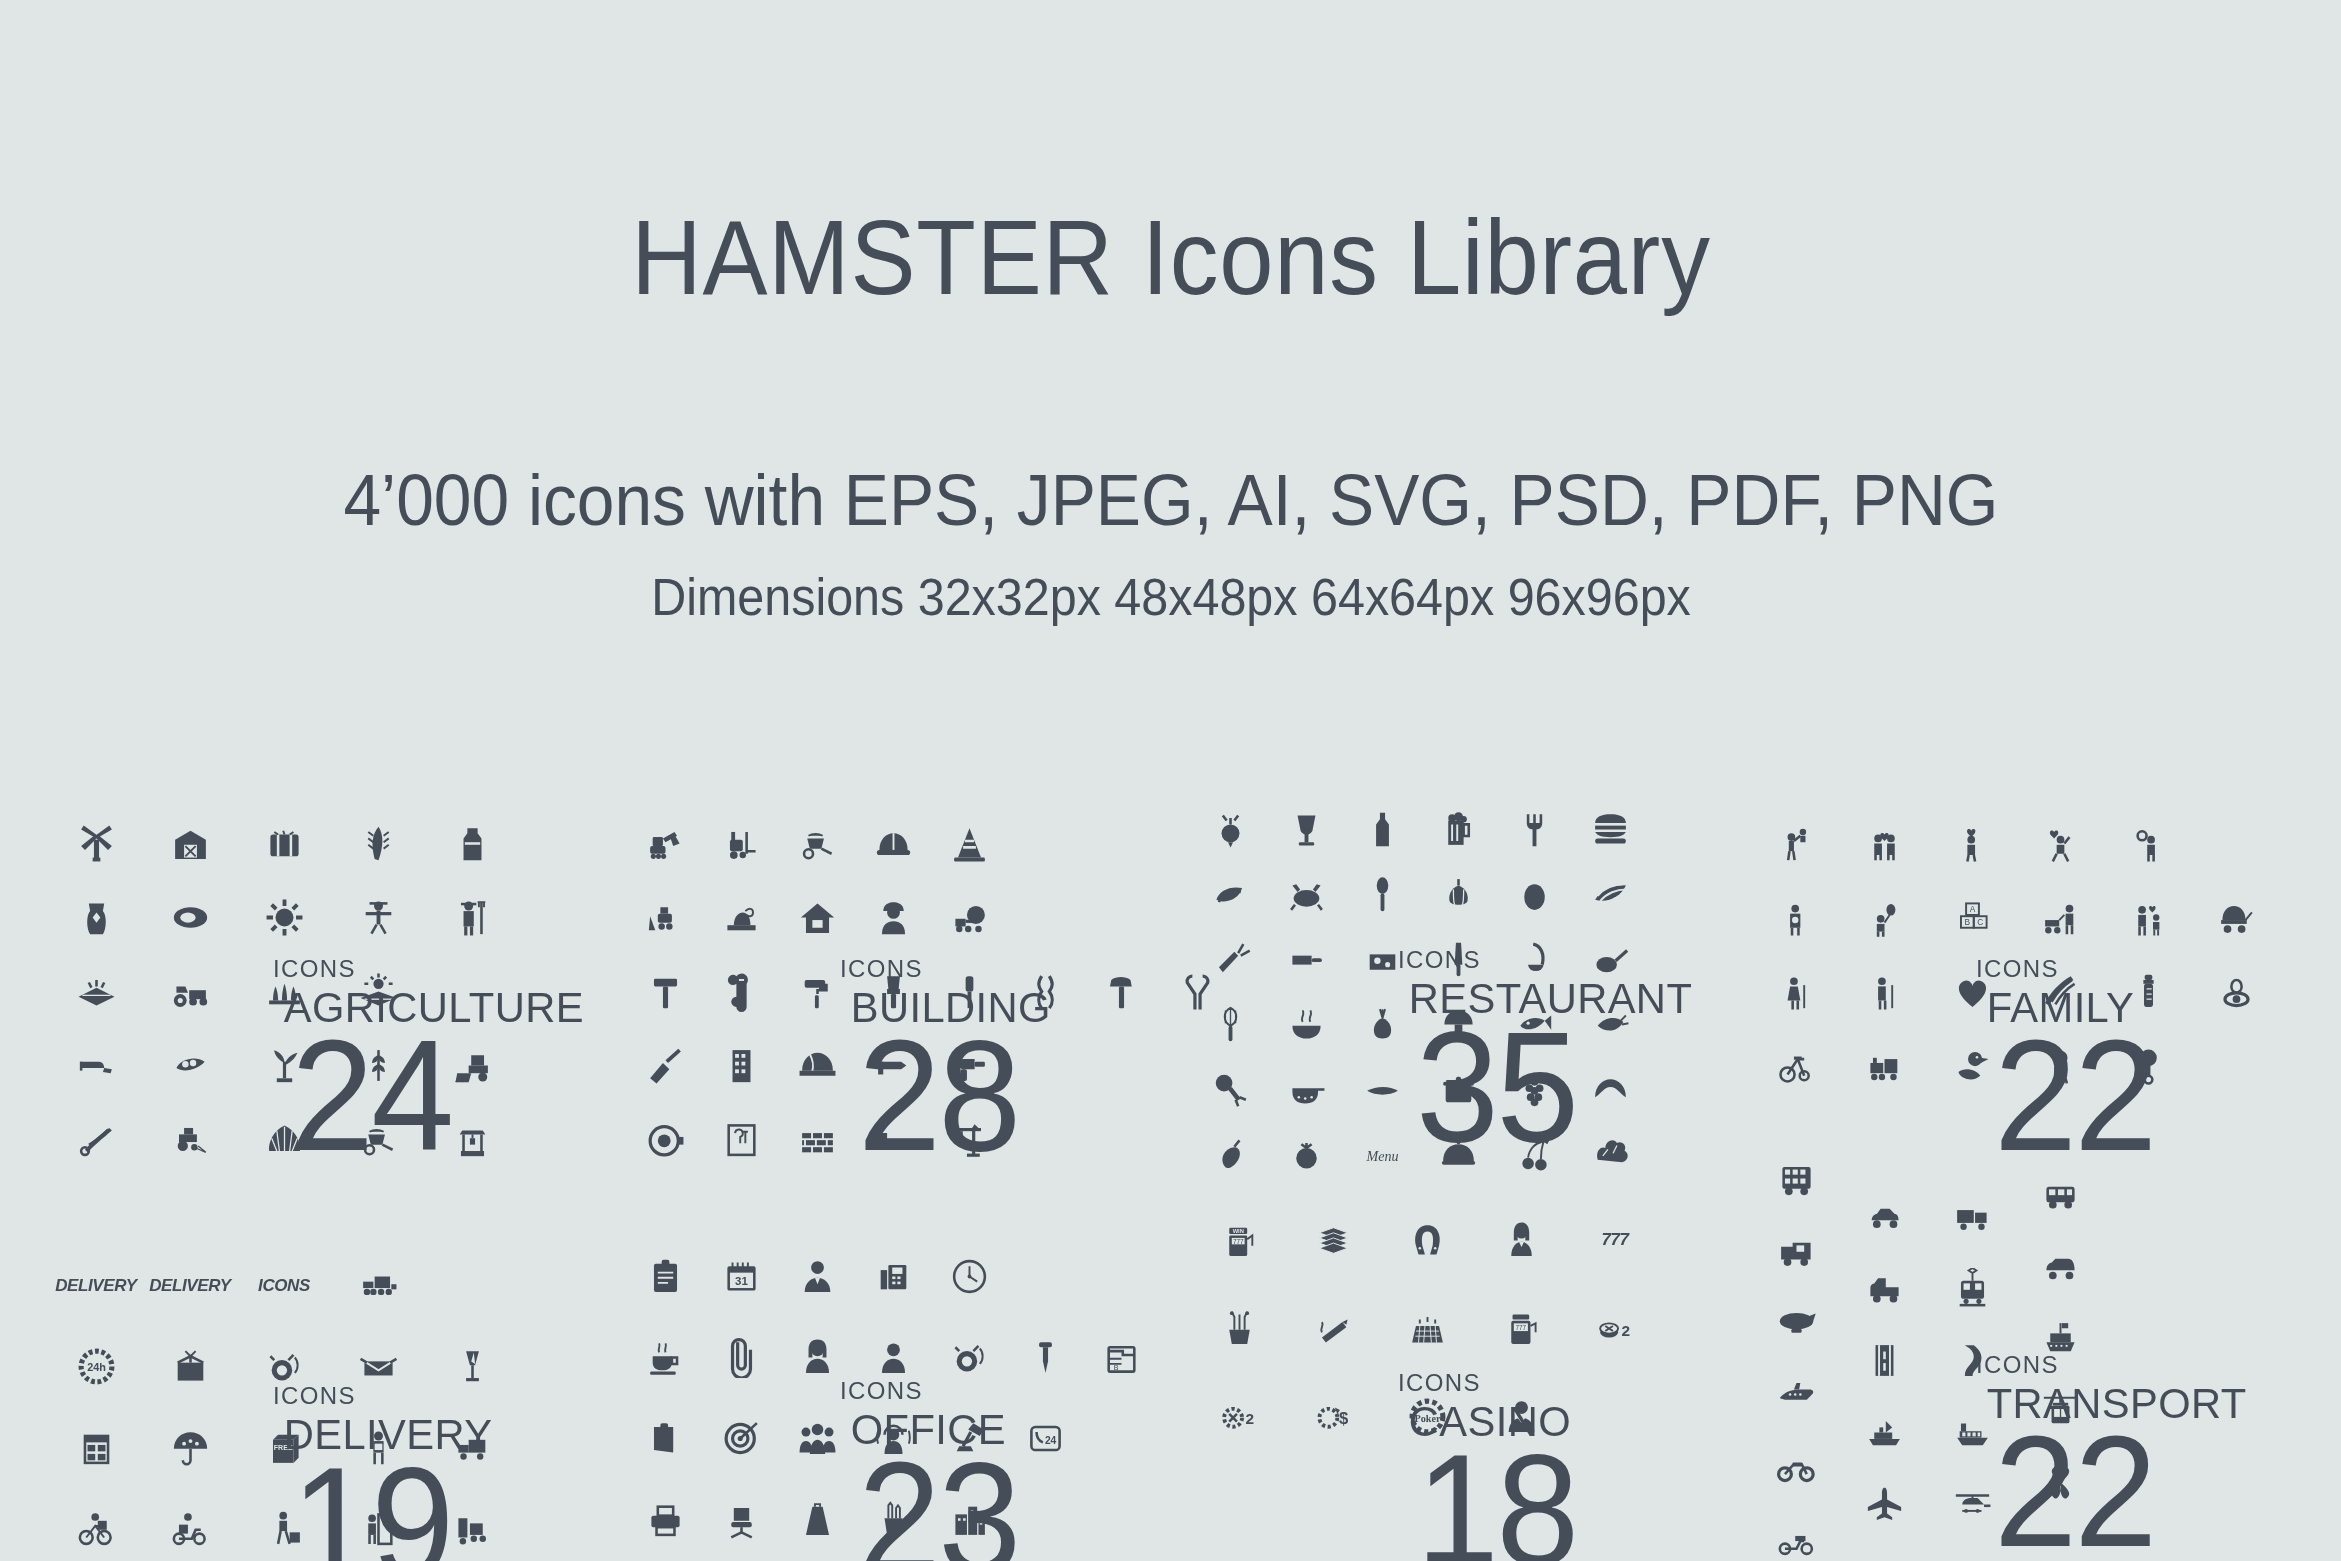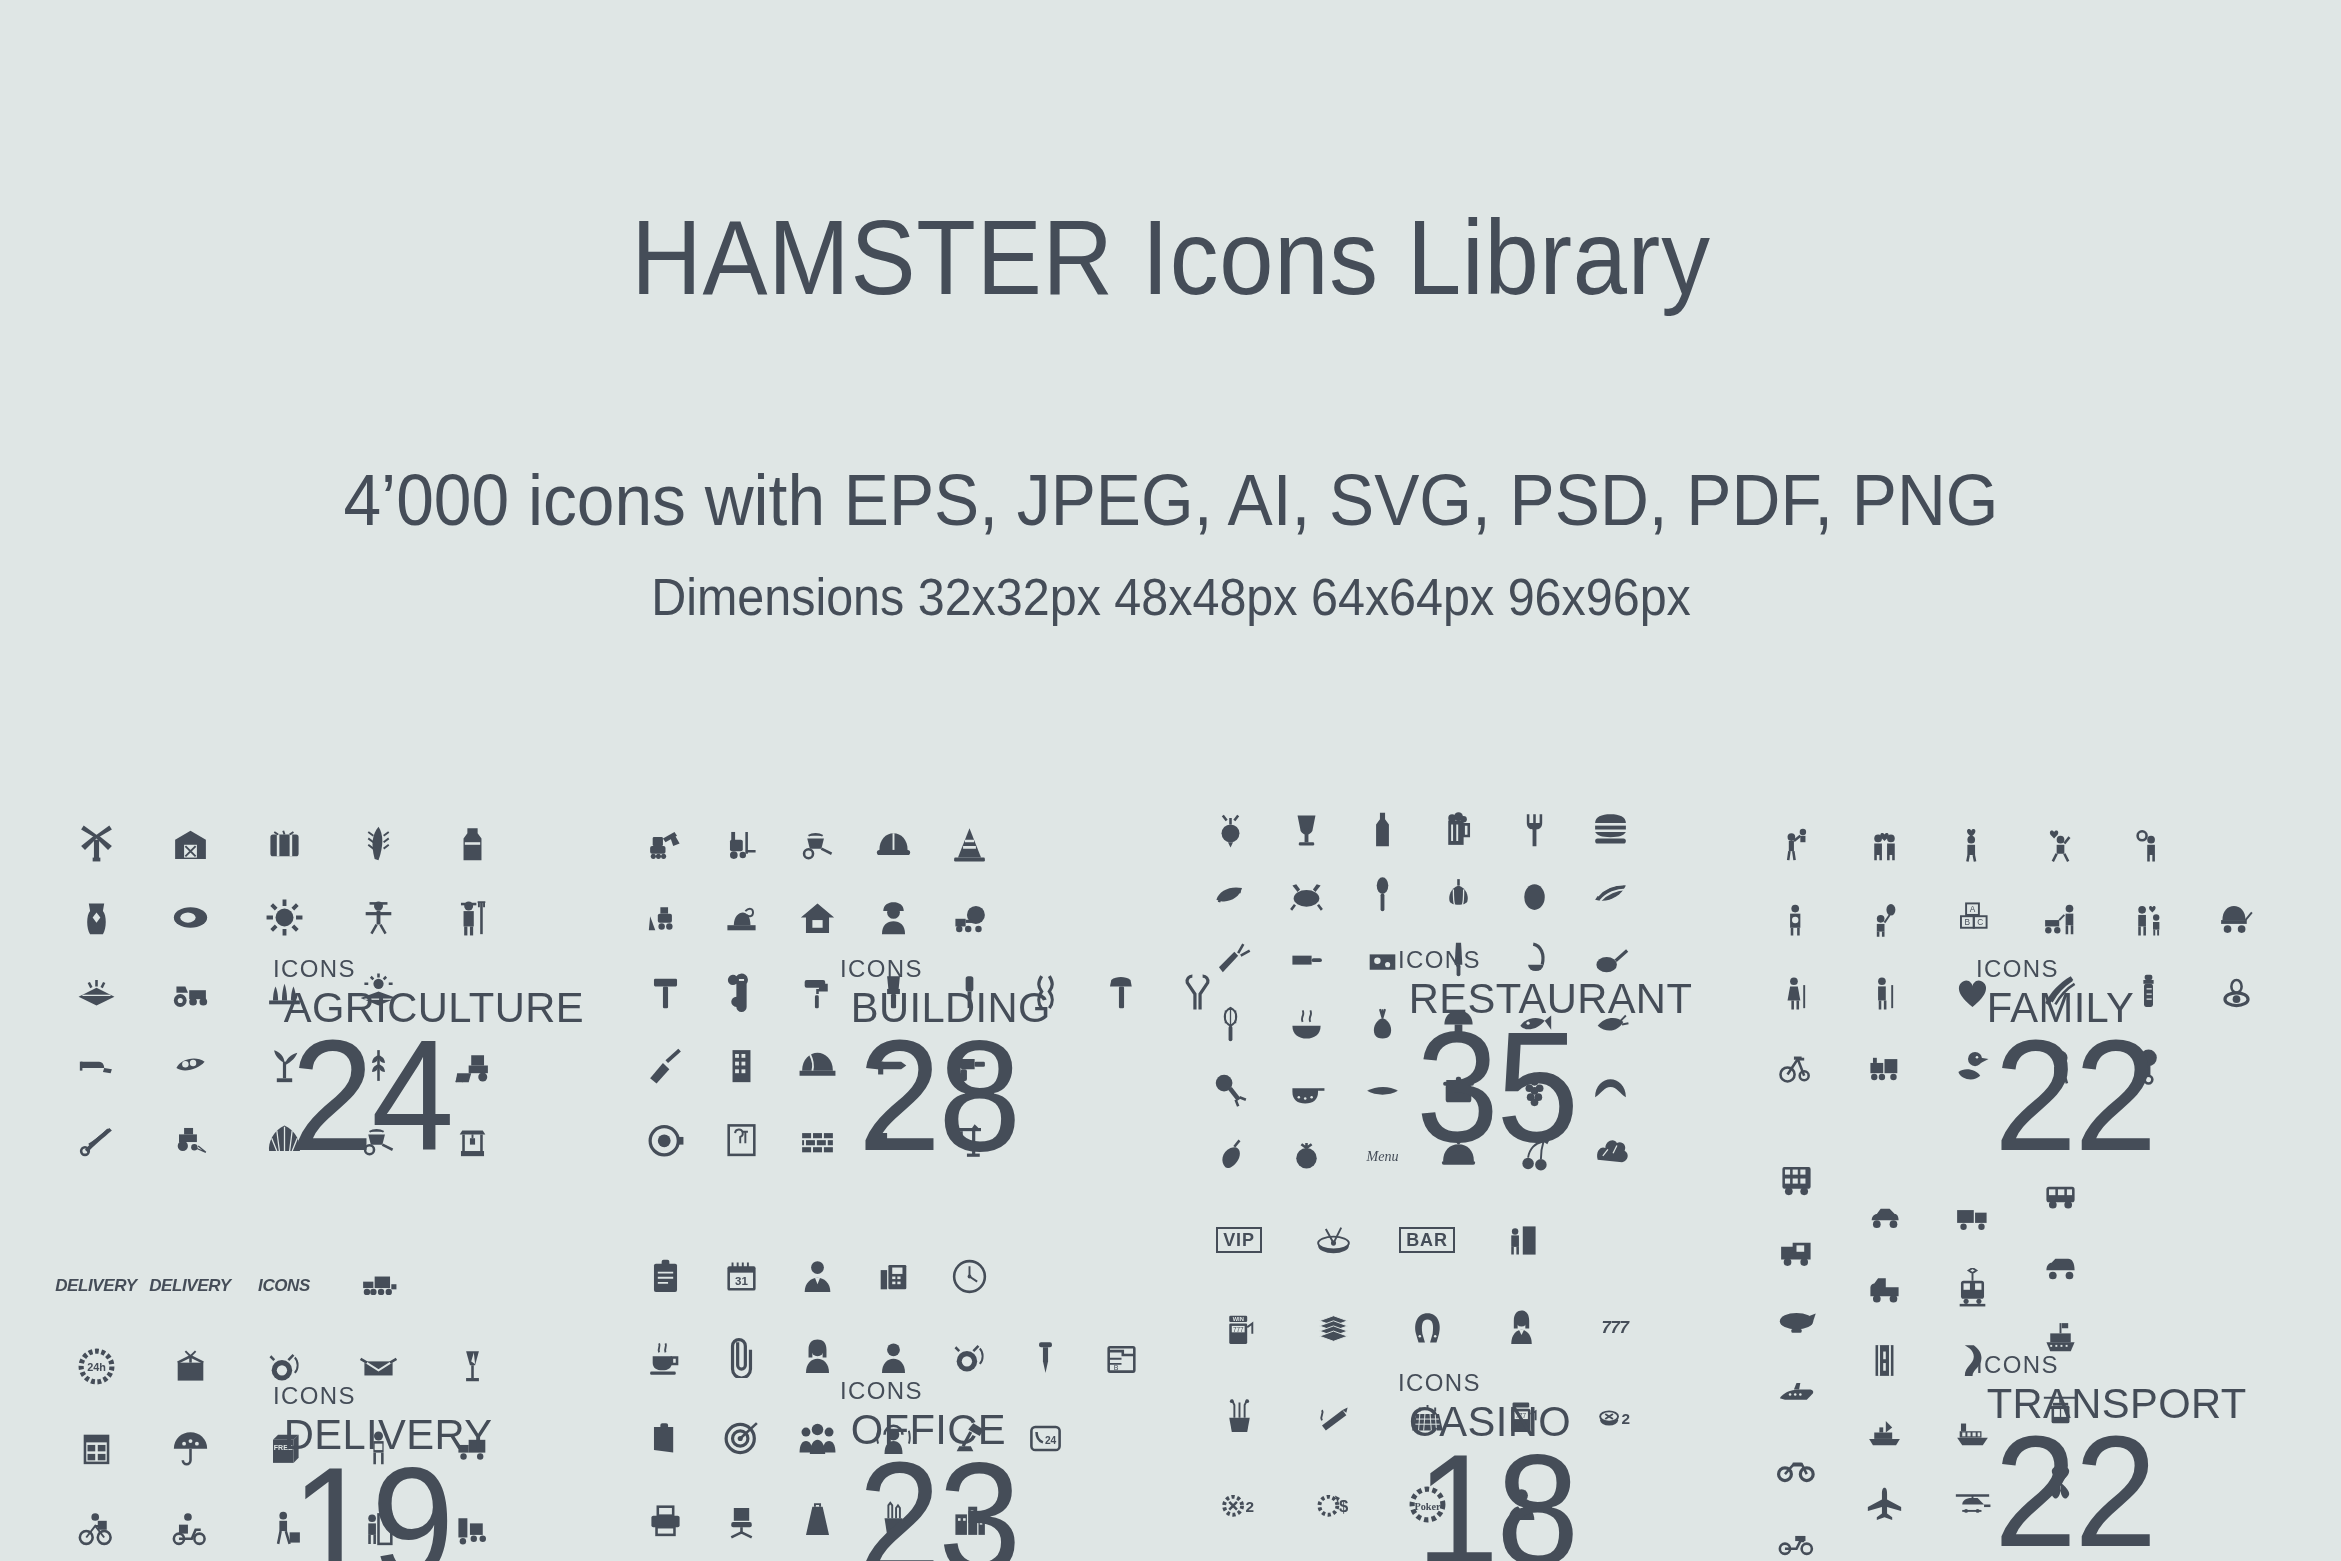--- a/index.html
+++ b/index.html
@@ -1399,44 +1399,20 @@
       <div class="label-block" style="left: 213px; top: 143px; width: 358px;">
         <span class="lbl-icons">ICONS</span>
         <span class="lbl-name">OFFICE</span>
         <span class="lbl-count">23</span>
       </div>
     </div>
     <div class="group" style="left: 1192px; top: 408px;">
       <div class="icon-field">
         <div class="irow">
           <div class="icell" style="width: 94px; flex: 0 0 94px; height: 88px;">
-            <span class="boxglyph">VIP</span>
-          </div>
-          <div class="icell" style="width: 94px; flex: 0 0 94px; height: 88px;">
-            <svg width="41" height="41" viewBox="0 0 64 64" fill="#454d58">
-              <ellipse cx="32" cy="40" rx="24" ry="12"></ellipse>
-              <ellipse cx="32" cy="36" rx="24" ry="10" fill="#dfe6e5" stroke="#454d58" stroke-width="3"></ellipse>
-              <path d="M32 36 L44 12 M32 36 L20 14" stroke="#454d58" stroke-width="3"></path>
-              <circle cx="32" cy="36" r="4"></circle>
-            </svg>
-          </div>
-          <div class="icell" style="width: 94px; flex: 0 0 94px; height: 88px;">
-            <span class="boxglyph">BAR</span>
-          </div>
-          <div class="icell" style="width: 94px; flex: 0 0 94px; height: 88px;">
-            <svg width="41" height="41" viewBox="0 0 64 64" fill="#454d58">
-              <rect x="34" y="10" width="20" height="44"></rect>
-              <circle cx="22" cy="18" r="5"></circle>
-              <path d="M16 24 h12 v18 h-12z"></path>
-              <path d="M18 42 v12 M26 42 v12" stroke="#454d58" stroke-width="4"></path>
-            </svg>
-          </div>
-        </div>
-        <div class="irow">
-          <div class="icell" style="width: 94px; flex: 0 0 94px; height: 88px;">
             <svg width="41" height="41" viewBox="0 0 64 64" fill="#454d58">
               <rect x="16" y="12" width="28" height="10" rx="2"></rect>
               <text x="30" y="21" font-size="9" text-anchor="middle" font-weight="bold" fill="#dfe6e5">WIN</text>
               <rect x="16" y="24" width="28" height="32" rx="2"></rect>
               <rect x="20" y="28" width="20" height="10" fill="#dfe6e5"></rect>
               <text x="30" y="37" font-size="10" text-anchor="middle" fill="#454d58">777</text>
               <path d="M44 30 l8 -6 v16" stroke="#454d58" stroke-width="3" fill="none"></path>
             </svg>
           </div>
           <div class="icell" style="width: 94px; flex: 0 0 94px; height: 88px;">

